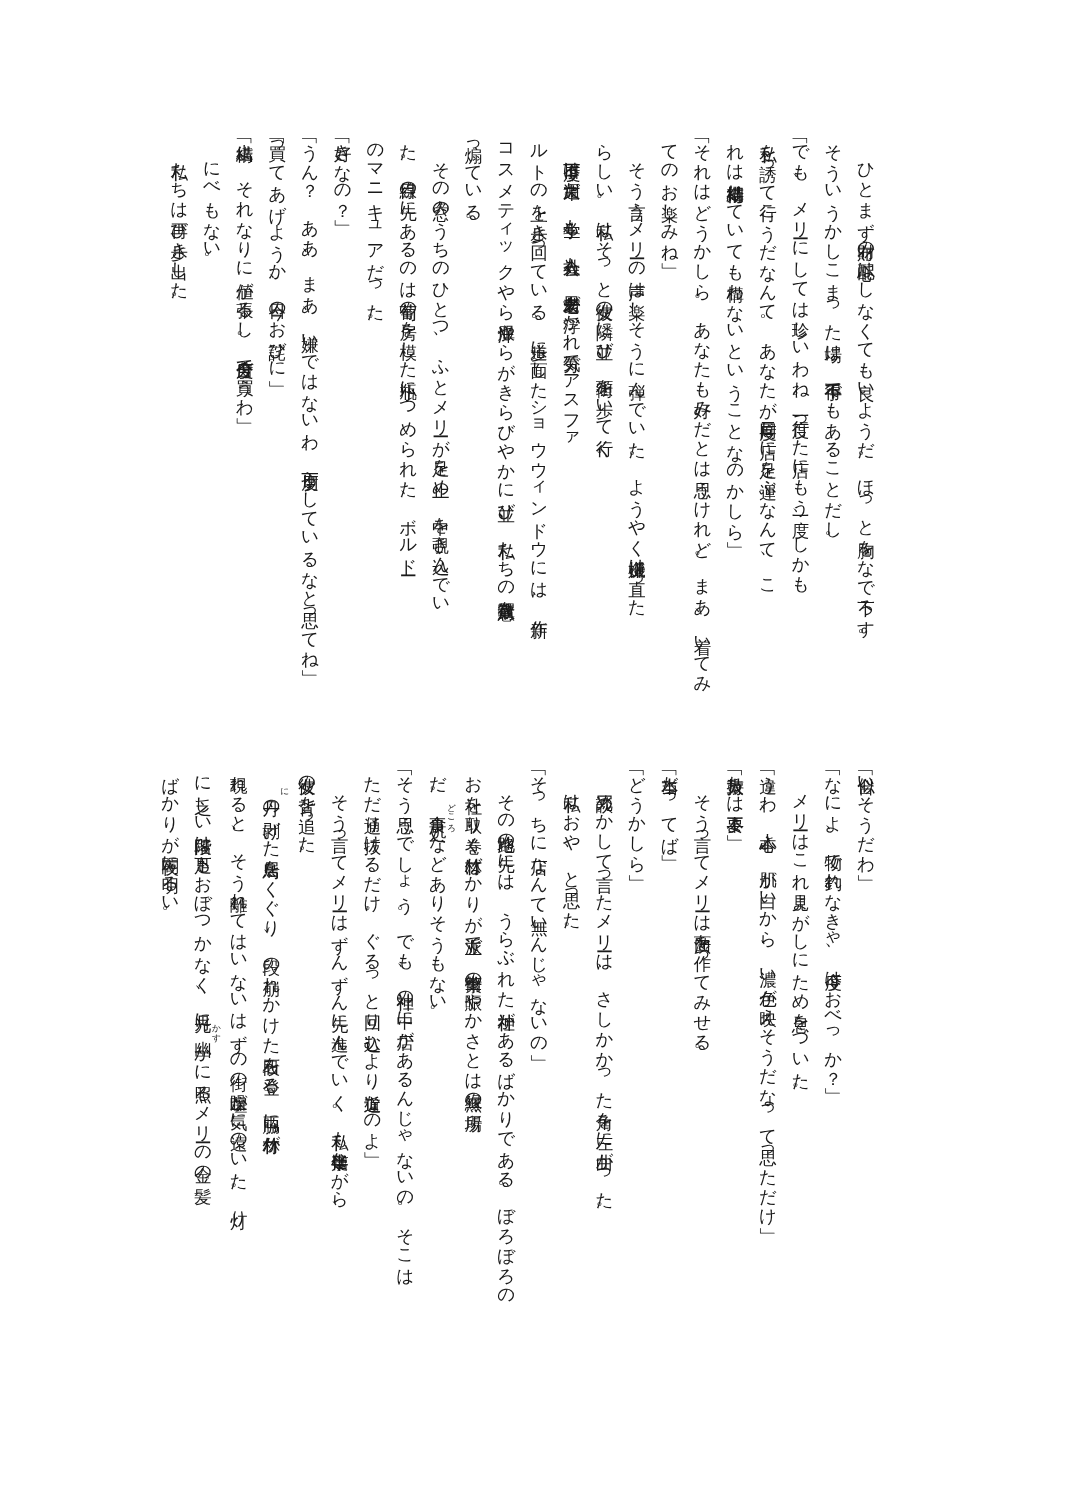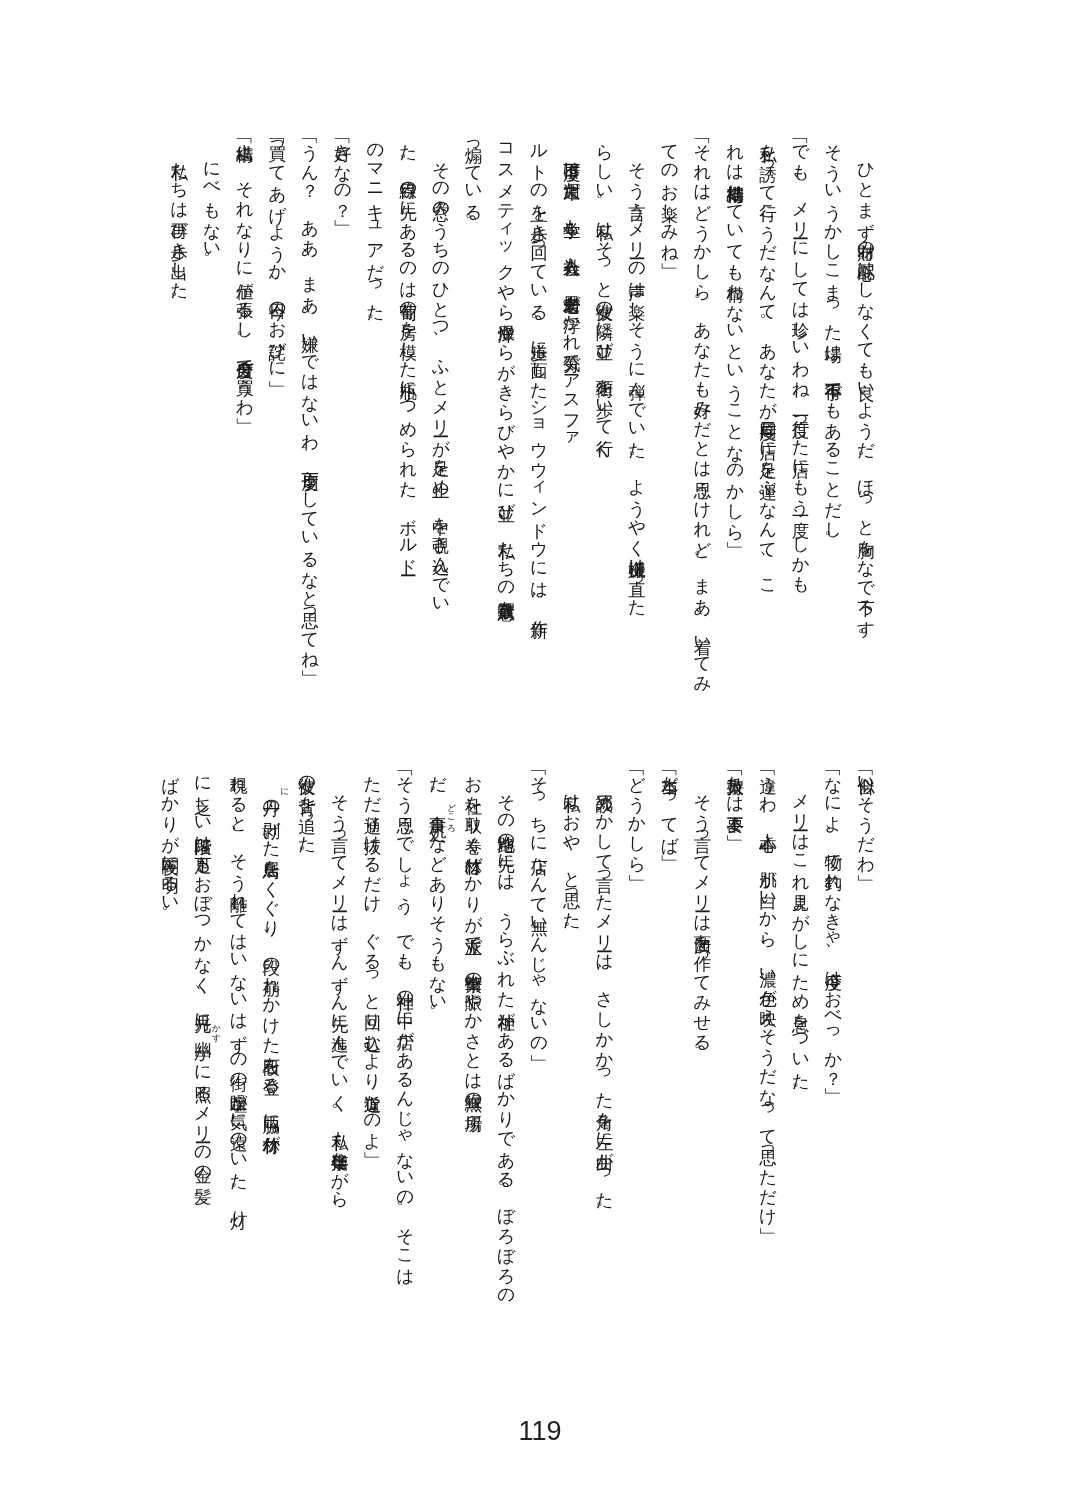--- a/index.html
+++ b/index.html
@@ -96,14 +96,13 @@
       <div class="line">だ。食事<ruby>処<rt>どころ</rt></ruby>などありそうもない。</div>
       <div class="line">「そう思うでしょう。でも、神社の中に店があるんじゃないの。そこは</div>
       <div class="line">ただ通り抜けるだけ。ぐるっと回り込むより近道なのよ」</div>
       <div class="line indent">そう言ってメリーはずんずん先に進んでいく。私も半信半疑ながら、</div>
       <div class="line">彼女の背を追った。</div>
       <div class="line indent"><ruby>丹<rt>に</rt></ruby>の剥げた鳥居をくぐり、段の崩れかけた石段を登る。両脇に竹林が</div>
       <div class="line">現れると、そう離れてはいないはずの街の喧噪が一気に遠のいた。灯り</div>
       <div class="line">に乏しい階段は足下もおぼつかなく、月光に<ruby>幽<rt>かす</rt></ruby>かに照るメリーの金の髪</div>
       <div class="line">ばかりが夜闇に明るい。</div>
     </div>
-  <div class="page-number">119</div>
 </div>
 
 </body></html>

